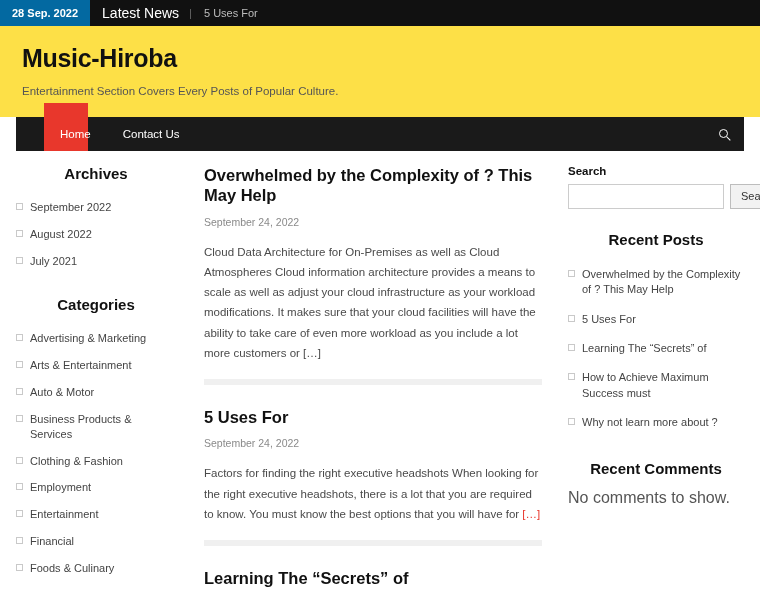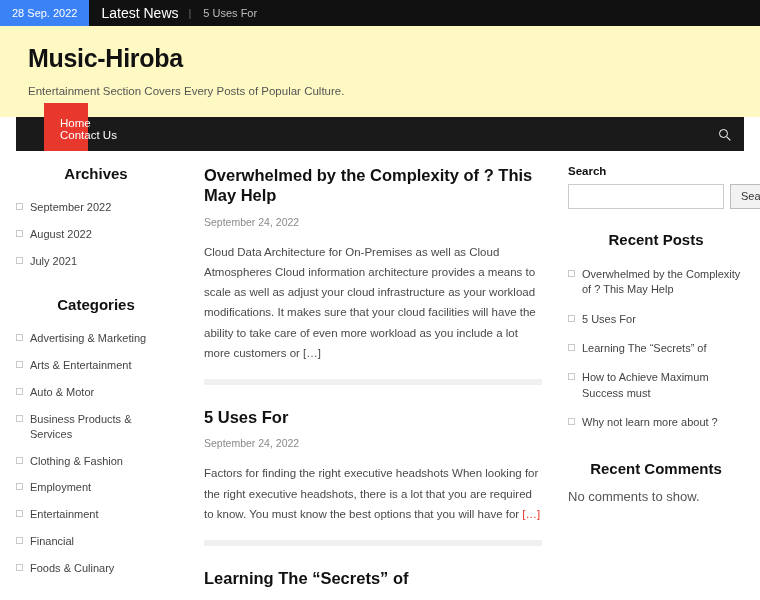--- a/index.html
+++ b/index.html
@@ -15,27 +15,27 @@
   
   .topbar {
     height: 26px;
     background: #111111;
     display: flex;
     align-items: stretch;
     color: #ffffff;
     font-size: 11px;
   }
   .topbar-date {
-    background: #3b82f6;
+    background: #0369a1;
     color: #ffffff;
     display: flex;
     align-items: center;
     padding: 0 12px;
     font-size: 11px;
-    font-weight: 400;
+    font-weight: 700;
     white-space: nowrap;
   }
   .topbar-label {
     display: flex;
     align-items: center;
     padding: 0 10px 0 12px;
     font-size: 14px;
     color: #ffffff;
   }
   .topbar-sep {
@@ -47,22 +47,22 @@
   .topbar-ticker {
     display: flex;
     align-items: center;
     padding: 0 12px;
     font-size: 11px;
     color: #bdbdbd;
   }
 
   
   .site-header {
-    padding: 18px 22px 16px 28px;
-    background: #fef9c3;
+    padding: 18px 22px 16px 22px;
+    background: #fde047;
   }
   .site-title {
     font-size: 25px;
     font-weight: bold;
     color: #111111;
     letter-spacing: -0.3px;
     margin: 0 0 10px 0;
   }
   .site-desc {
     font-size: 11.5px;
@@ -90,21 +90,20 @@
     width: 44px;
     height: 48px;
     background: #e8372c;
   }
   .nav-items {
     display: flex;
     align-items: stretch;
     margin-left: 28px;
     position: relative;
     z-index: 2;
-    flex-direction: column;
   }
   .nav-item {
     display: flex;
     align-items: center;
     padding: 0 16px;
     font-size: 11.5px;
     color: #ffffff;
     cursor: pointer;
   }
   .nav-item.active { color: #ffffff; }
@@ -228,21 +227,21 @@
     cursor: pointer;
   }
   .rp-list li::before {
     content: "";
     position: absolute;
     left: 0; top: 10px;
     width: 5px; height: 5px;
     border: 1px solid #c9c9c9;
   }
   .no-comments {
-    font-size: 13px;
+    font-size: 16px;
     color: #555555;
     margin: 0;
   }
   .search-label {
     font-size: 11.5px;
     font-weight: bold;
     color: #111;
     margin: 0 0 7px 0;
   }
 </style>

